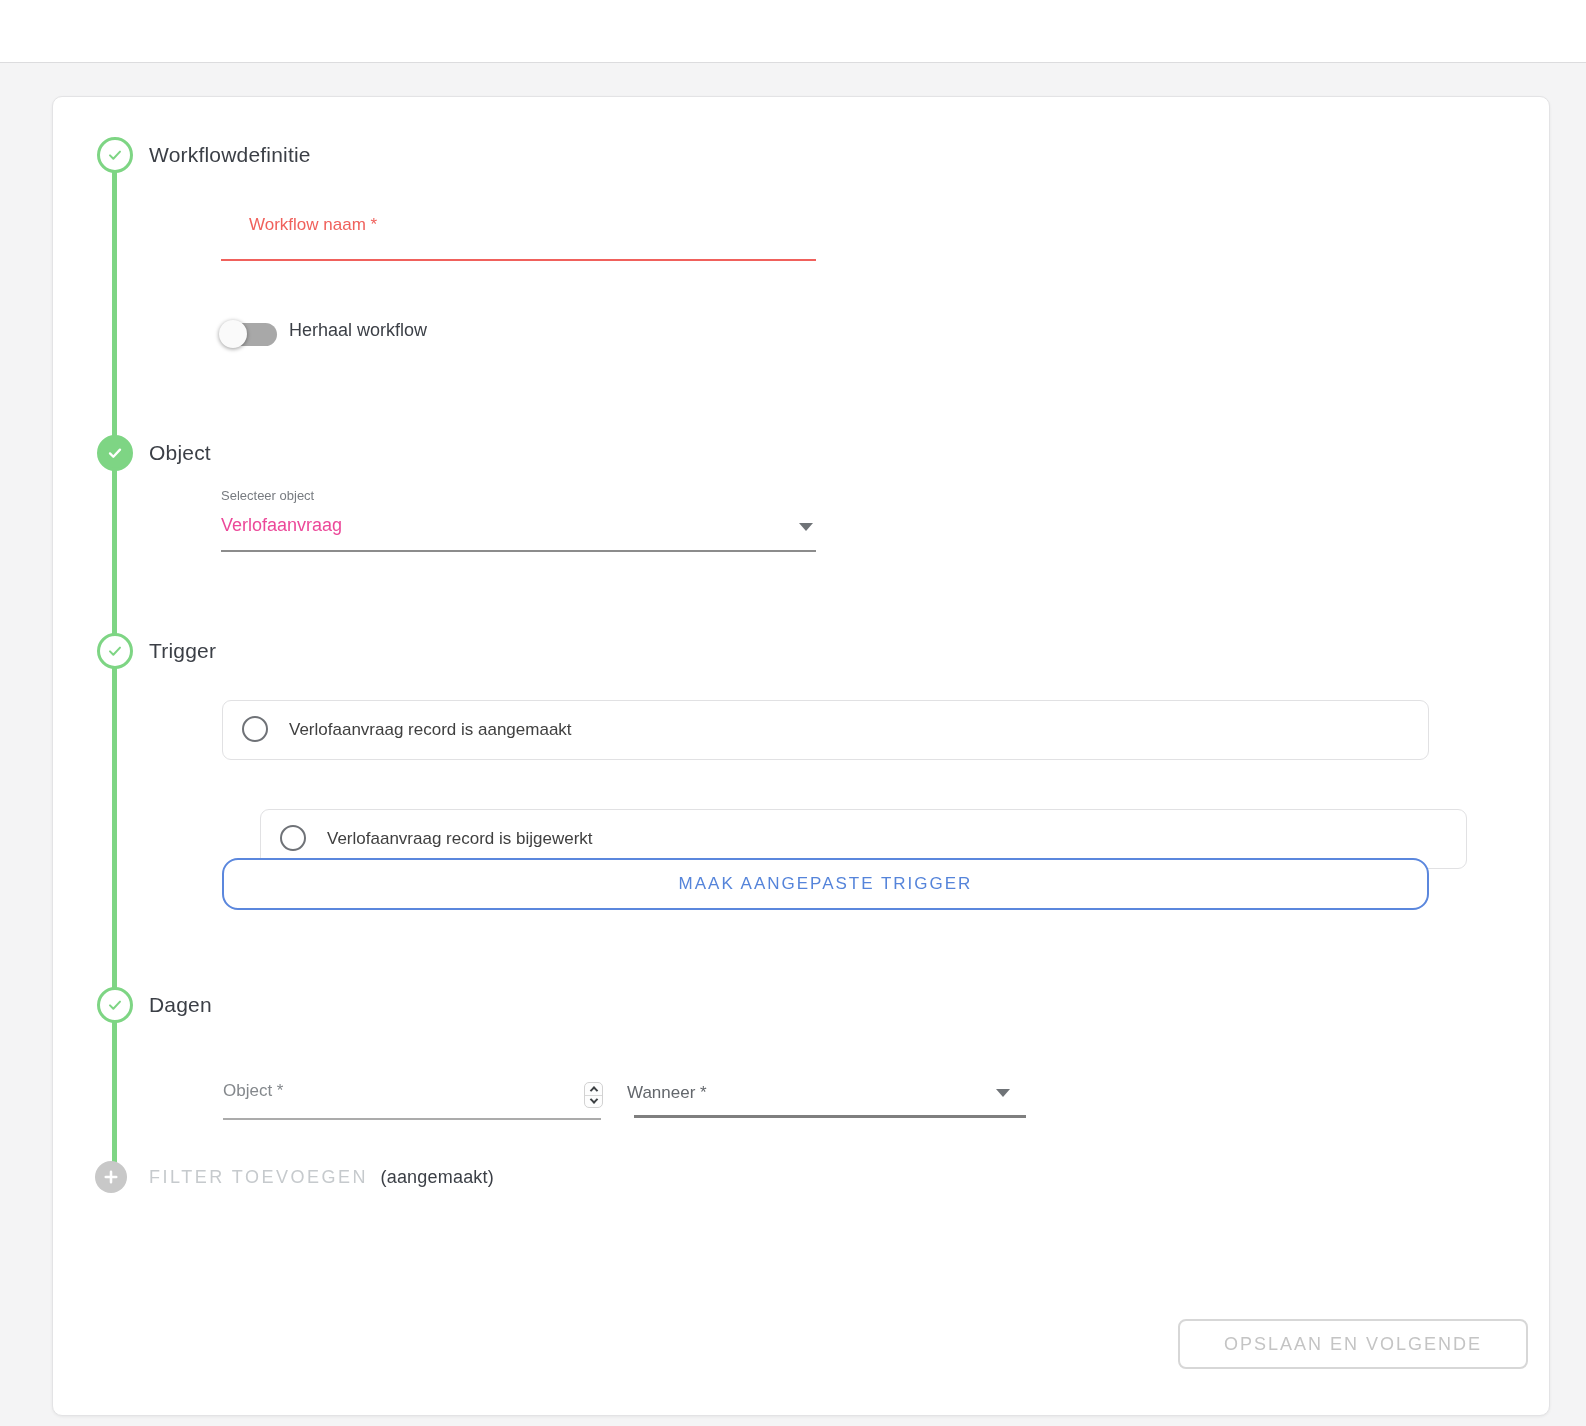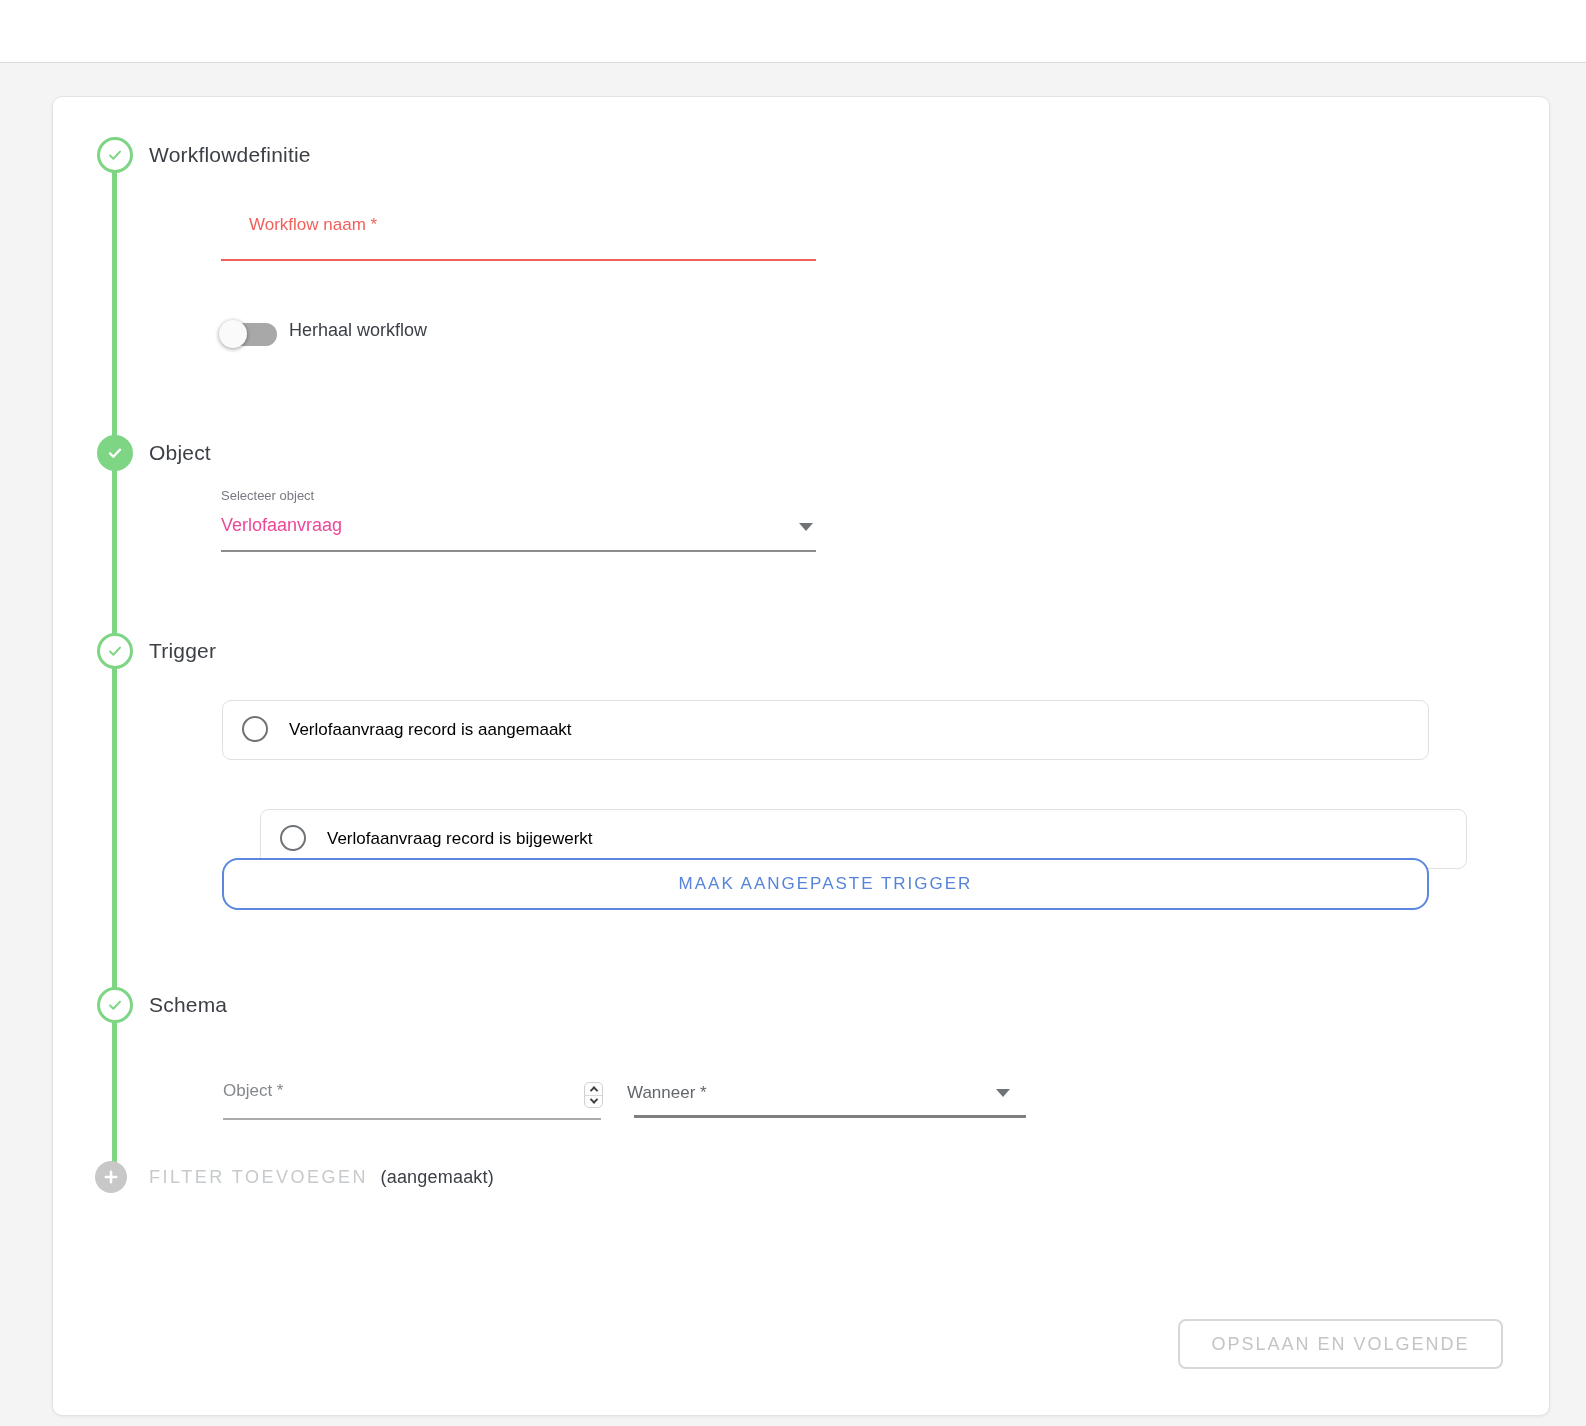--- a/index.html
+++ b/index.html
@@ -74,21 +74,21 @@
     border: 1.5px solid #e1e1e3; border-radius: 9px; box-sizing: border-box;
     background: #ffffff; cursor: pointer;
   }
   .radio-circle {
     position: absolute; left: 19px; top: 15px; width: 26px; height: 26px;
     border: 2.5px solid #6f7277; border-radius: 50%; box-sizing: border-box;
     background: #ffffff;
   }
   .option-label {
     position: absolute; left: 66px; top: 0; height: 57px; line-height: 57px;
-    font-size: 17px; color: #000000; white-space: nowrap; text-align: center;
+    font-size: 17px; color: #404040; white-space: nowrap; text-align: center;
   }
 
   .outline-btn-blue {
     position: absolute; left: 169px; width: 1207px; height: 52px;
     border: 2.5px solid #5b87dd; border-radius: 16px; box-sizing: border-box;
     background: #ffffff; color: #5584da;
     font-family: "Liberation Sans", sans-serif;
     font-size: 17px; font-weight: 500; letter-spacing: 2px;
     display: flex; align-items: center; justify-content: center;
     cursor: pointer;
@@ -108,21 +108,21 @@
   .chev.up   { border-top: 2px solid #3c4043; border-right: 2px solid #3c4043; transform: rotate(-45deg) translate(-1px, 1px); }
   .chev.down { border-bottom: 2px solid #3c4043; border-right: 2px solid #3c4043; transform: rotate(45deg) translate(-1px, -1px); }
 
   
   .filter-row { position: absolute; left: 96px; top: 1064px; height: 32px; line-height: 32px; cursor: pointer; white-space: nowrap; z-index: 2; }
   .filter-main { font-size: 18px; letter-spacing: 2.5px; color: #c6cacd; }
   .filter-suffix { font-size: 18px; color: #3b3f46; margin-left: 8px; letter-spacing: 0.2px; }
 
   
   .save-btn {
-    position: absolute; left: 1125px; top: 1222px; width: 325px; height: 50px;
+    position: absolute; left: 1125px; top: 1222px; width: 350px; height: 50px;
     border: 2px solid #d7d7d7; border-radius: 8px; box-sizing: border-box;
     background: #ffffff; color: #c4c4c4;
     font-family: "Liberation Sans", sans-serif;
     font-size: 18px; letter-spacing: 2px;
     display: flex; align-items: center; justify-content: center;
     cursor: default;
   }
 
   svg { display: block; }
 </style>
@@ -192,21 +192,21 @@
 
   <button class="outline-btn-blue" style="top:761px;">MAAK AANGEPASTE TRIGGER</button>
 
   <div class="step-circle outlined" style="left:44px; top:890px;">
     <span>
       <svg width="20" height="20" viewBox="0 0 24 24">
           <path d="M6 12.5l4 4L18 8" fill="none" stroke="currentColor" stroke-width="2.4" stroke-linecap="round" stroke-linejoin="round"></path>
         </svg>
     </span>
   </div>
-  <div class="step-title" style="top:890px;">Schema</div>
+  <div class="step-title" style="top:890px;">Dagen</div>
 
   <div>
     <div class="field-label" style="left:170px; top:984px; color:#84888c;">Object *</div>
     <div class="number-stepper" style="left:531px; top:985px;">
       <div class="half">
           <div class="chev up"></div>
         </div>
       <div class="half">
           <div class="chev down"></div>
         </div>

